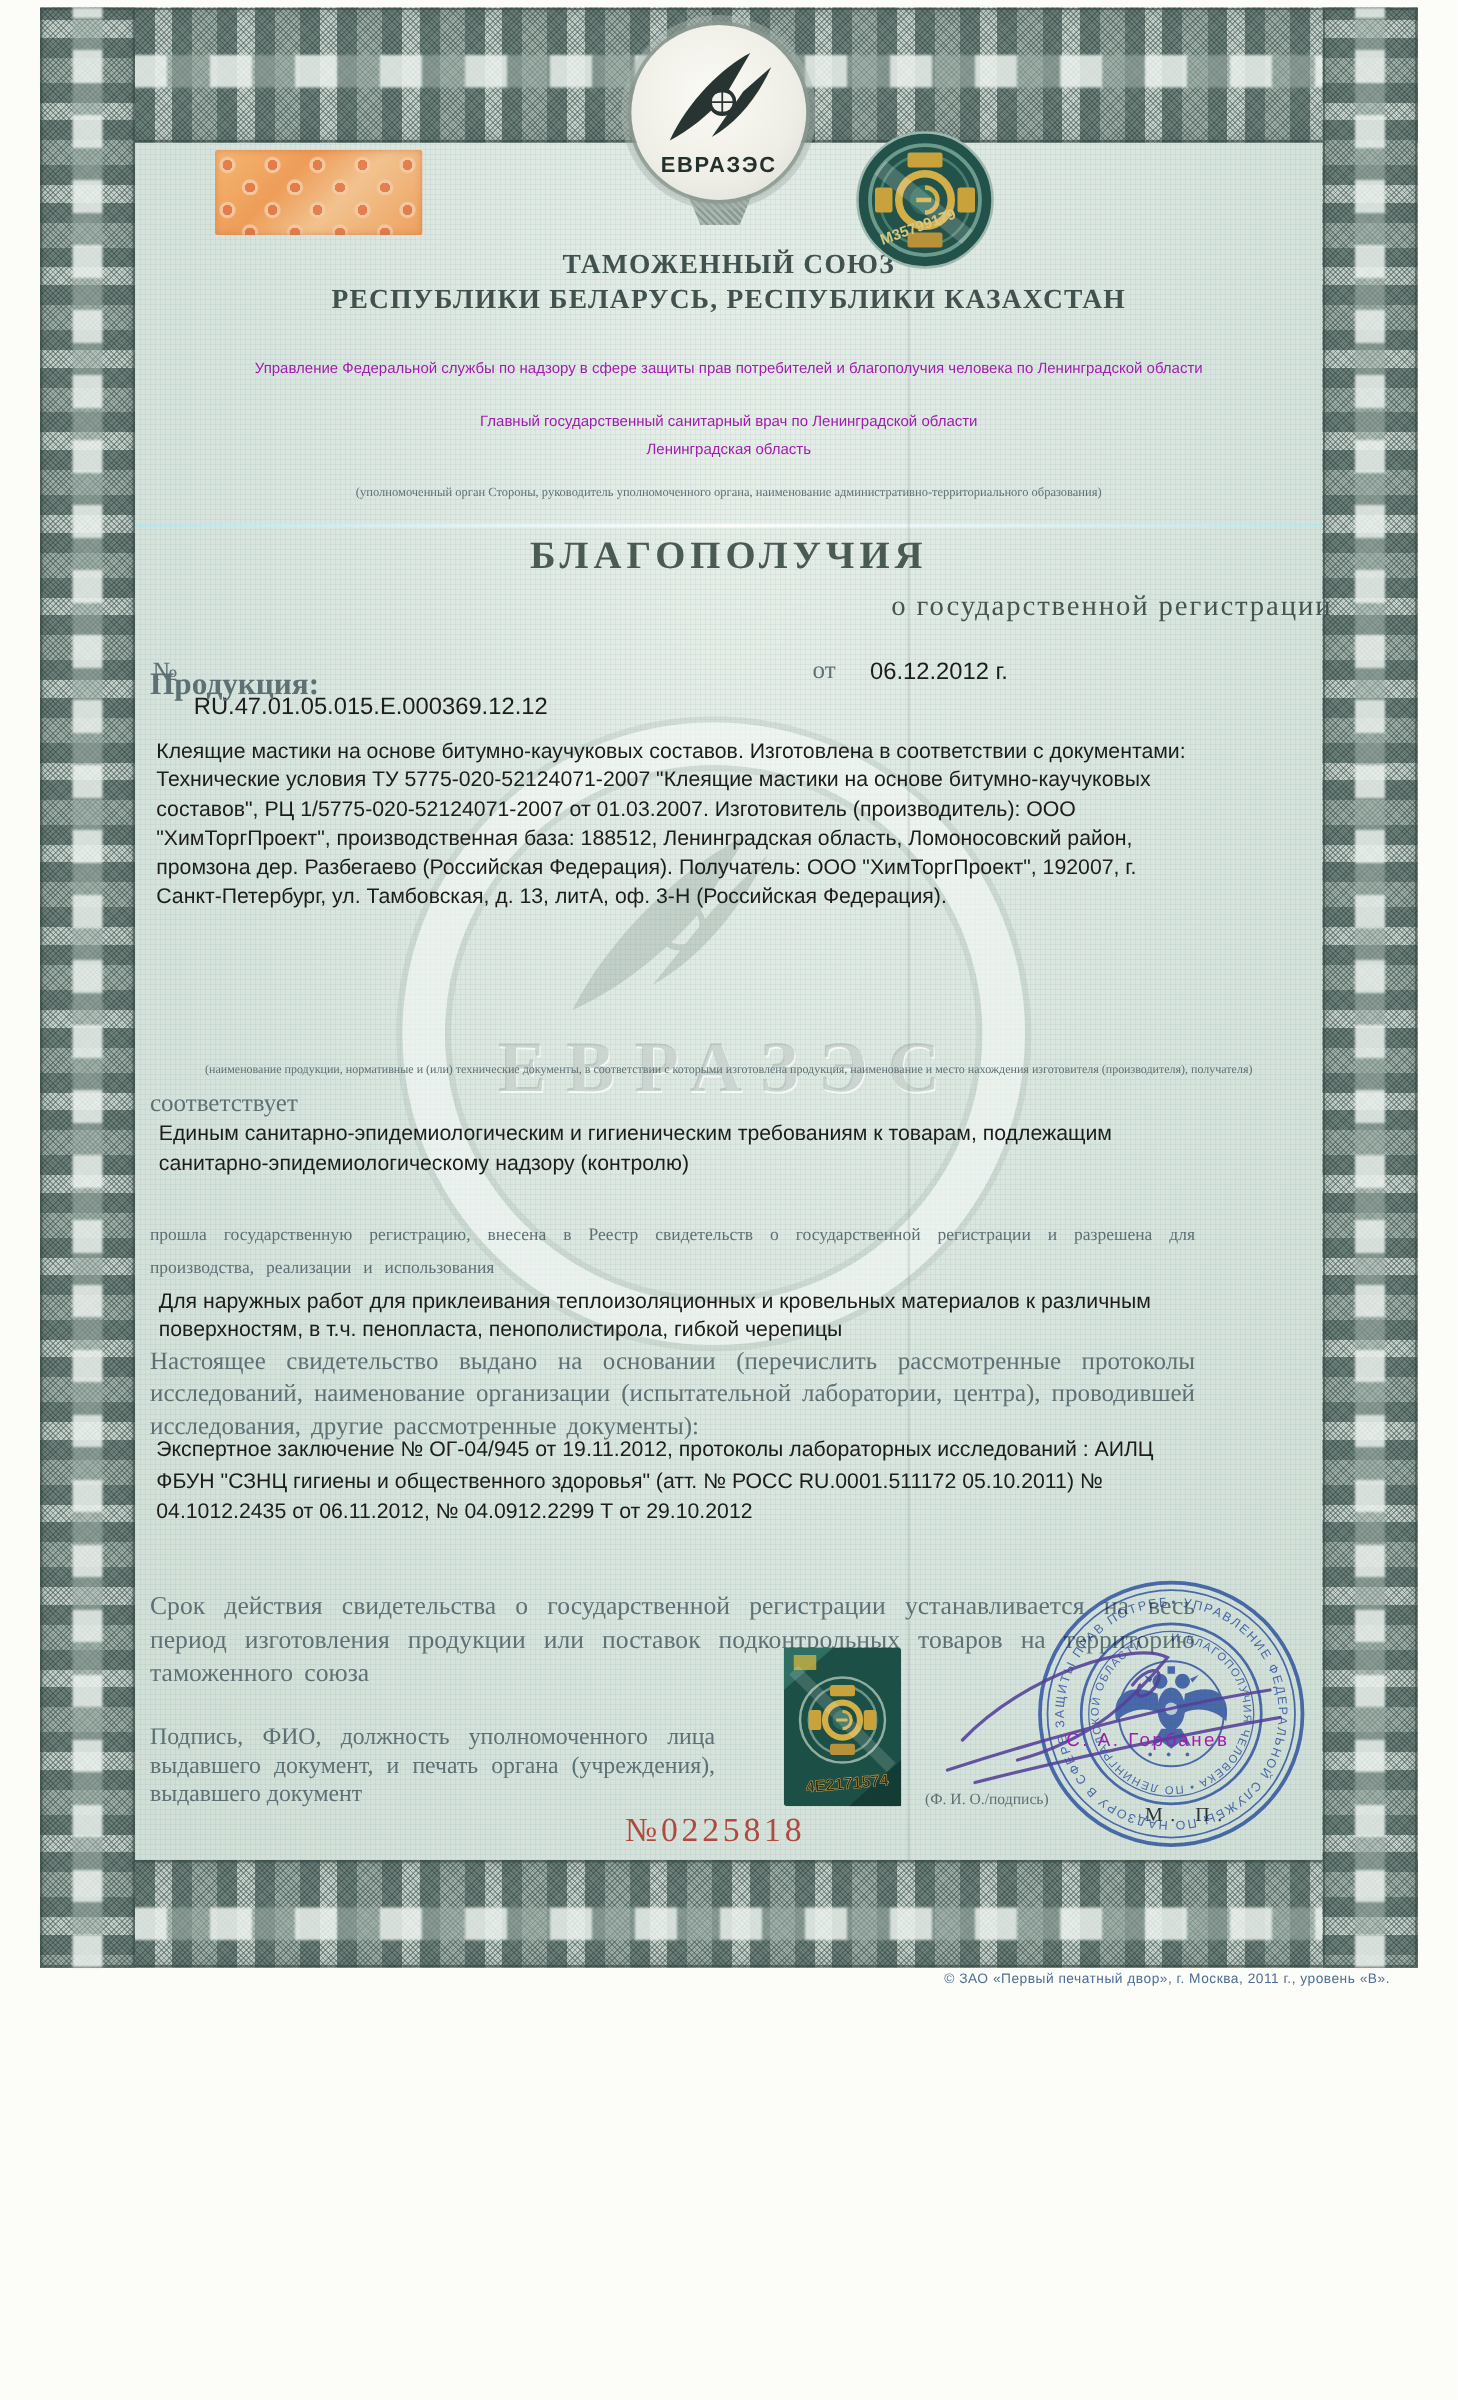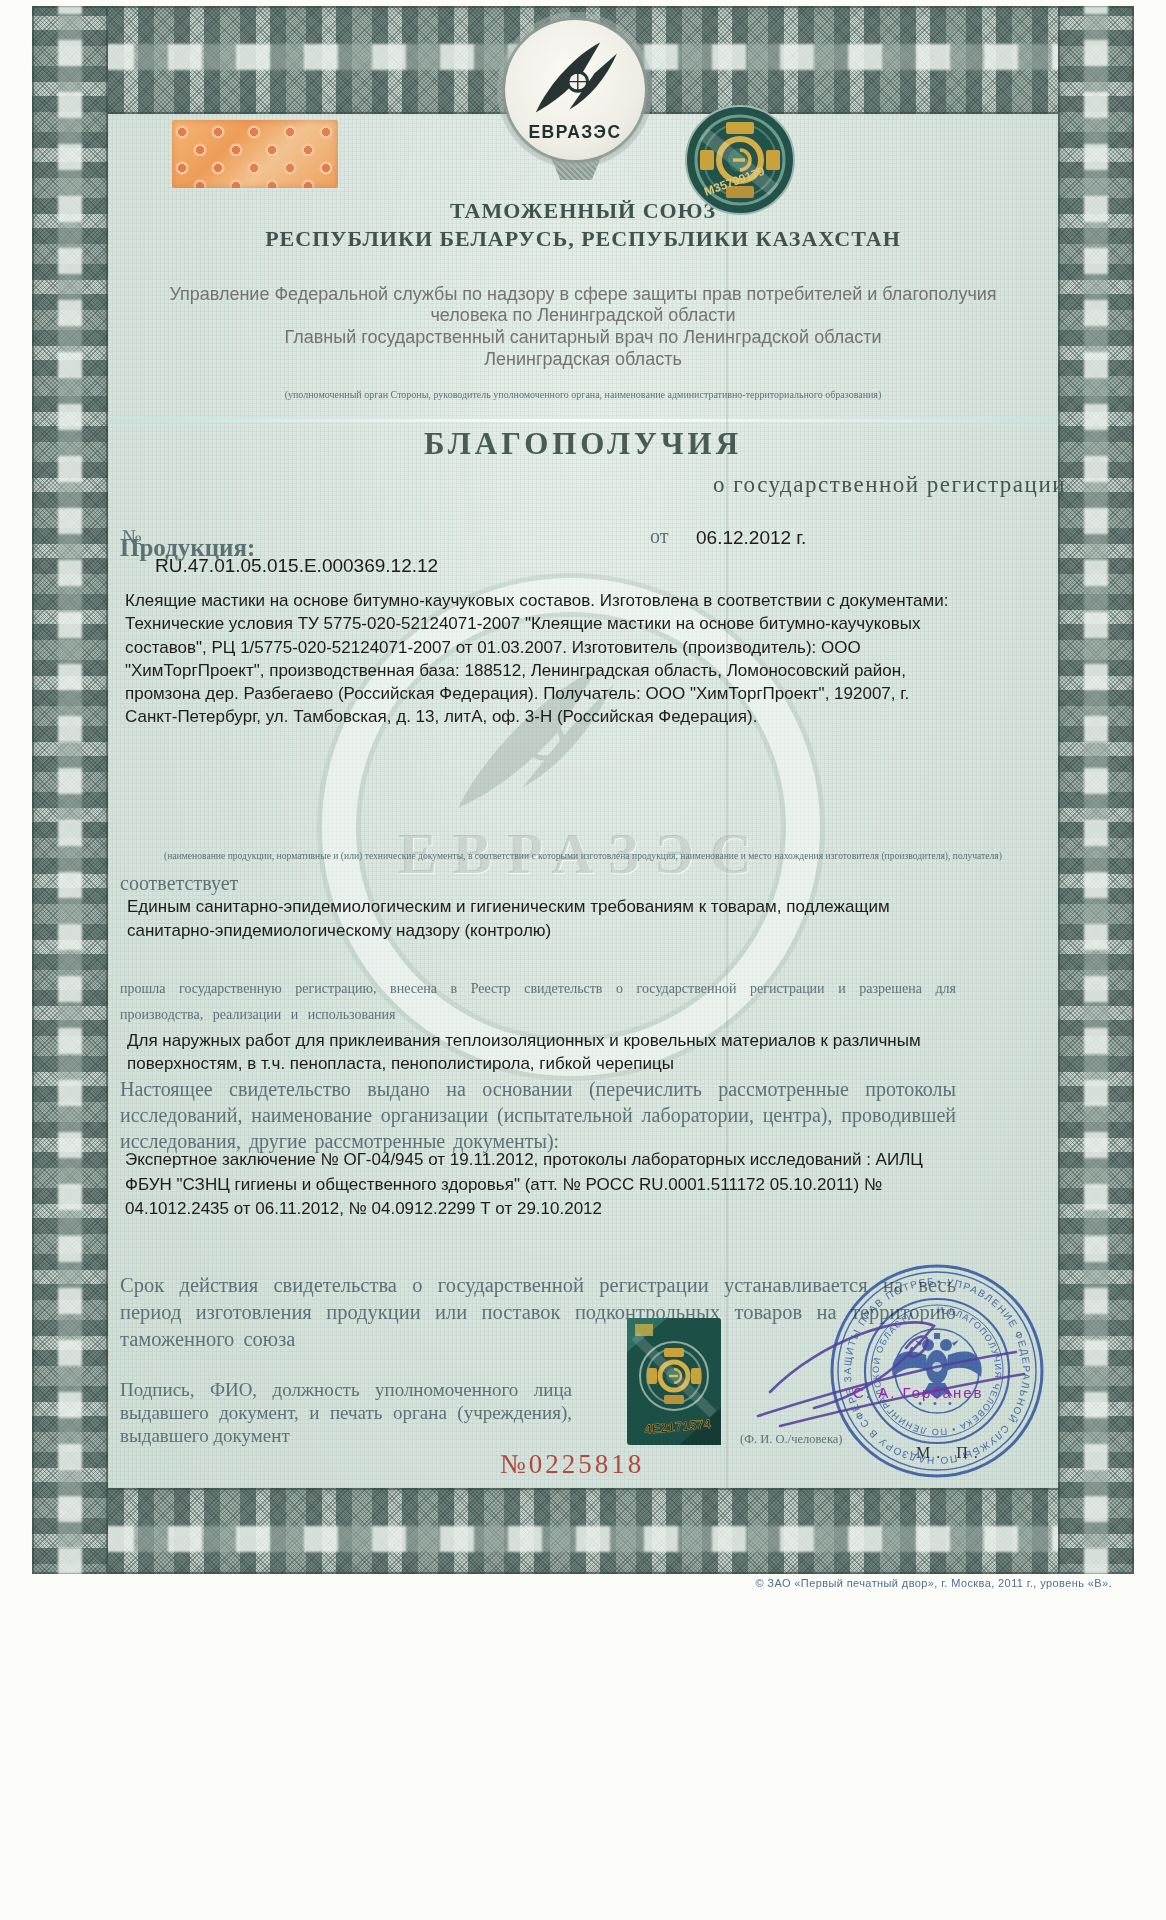--- a/index.html
+++ b/index.html
@@ -36,21 +36,21 @@
       radial-gradient(ellipse at 50% 22%, #e6eee8 0%, #d8e4de 55%, #cfded6 100%);}
   .scanline-h{position:absolute;left:32px;top:419px;width:1102px;height:3px;z-index:2;
     background:linear-gradient(90deg,rgba(150,225,235,.55),rgba(255,255,255,.9),rgba(150,225,235,.45));}
   .scanline-v{position:absolute;left:726px;top:106px;width:2px;height:1382px;z-index:2;background:rgba(110,125,120,.18);}
 
   
   .abs{position:absolute;z-index:4;}
   .ser{font-family:"Liberation Serif",serif;}
   .san{font-family:"Liberation Sans",sans-serif;}
   .h-title{color:#41524e;font-weight:bold;letter-spacing:1px;text-align:center;width:966px;left:100px;font-size:22px;}
-  .h-auth{color:#737373;text-align:center;font-size:18px;line-height:21px;}
+  .h-auth{color:#a21caf;text-align:center;font-size:12px;line-height:21px;}
   .formtxt{color:#5d7074;}
   .filltxt{color:#1c1c1c;}
   .just{text-align:justify;}
 
   
   .badge{position:absolute;left:505px;top:20px;width:140px;height:142px;z-index:5;}
   .badge .disc{position:absolute;left:0;top:0;width:140px;height:140px;border-radius:50%;
     background:radial-gradient(circle at 45% 40%, #fbfaf5 0%, #eeeee6 60%, #d9dad2 100%);
     box-shadow:0 0 0 3px rgba(140,152,146,.8), 0 0 0 8px rgba(170,182,176,.45), 0 2px 6px rgba(60,70,66,.4);}
   .badge svg{position:absolute;left:0;top:0;}
@@ -225,20 +225,20 @@
   <svg class="signature" viewBox="0 0 300 150">
     <g fill="none" stroke="#544099" stroke-width="2.6" stroke-linecap="round">
       <path d="M14,96 C64,44 150,16 178,30 C152,62 118,96 58,112"></path>
       <path d="M2,120 C76,96 168,70 260,56"></path>
       <path d="M24,130 C96,112 186,92 268,78"></path>
       <path d="M150,52 c10,-14 26,-16 20,-2 c-5,12 -22,16 -14,2"></path>
     </g>
   </svg>
 
   <div class="signer san">С. А. Горбанев</div>
-  <div class="fio-note ser">(Ф. И. О./человека)</div>
+  <div class="fio-note ser">(Ф. И. О./подпись)</div>
   <div class="mp">М. П.</div>
 
   <div class="serial-red">№0225818</div>
 
   <div class="footer san">© ЗАО «Первый печатный двор»,  г. Москва,  2011 г., уровень «В».</div>
 
 </div>
 
 </body></html>

